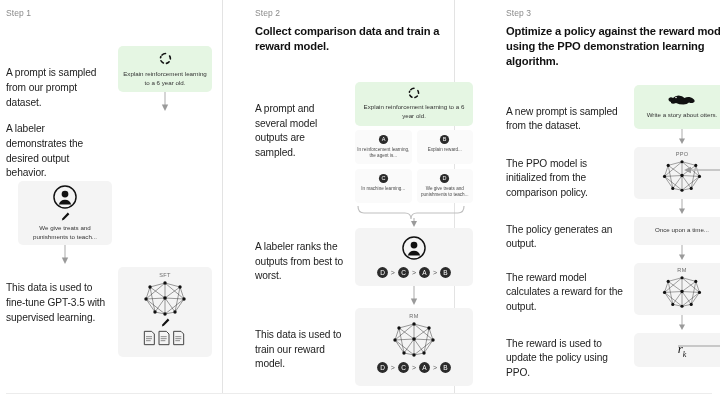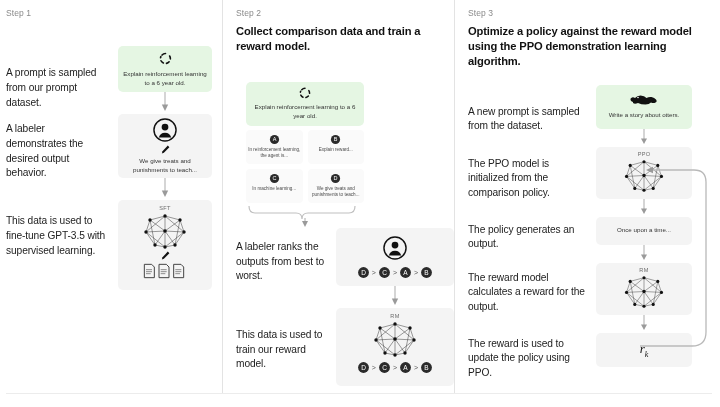--- a/index.html
+++ b/index.html
@@ -3,21 +3,21 @@
 <meta charset="utf-8">
 <style>
   html,body{margin:0;padding:0;}
   body{
     width:720px;height:407px;
     background:#ffffff;
     font-family:"Liberation Sans", sans-serif;
     color:#1f1f1f;
     overflow:hidden;
   }
-  .board{position:relative;width:720px;height:407px;display:flex;}
+  .board{position:relative;width:720px;height:407px;display:flex;gap:19px;}
   .col{position:relative;flex:0 0 auto;height:407px;box-sizing:border-box;}
   .col-1{width:222px;padding:8px 0 0 6px;}
   .col-2{width:232px;padding:8px 0 0 14px;}
   .col-3{width:266px;padding:8px 0 0 14px;}
   .divider{position:absolute;top:0;width:1px;height:394px;background:#e3e3e3;}
   .div-1{left:222px;}
   .div-2{left:454px;}
   .bottom-rule{position:absolute;left:6px;top:393px;width:706px;height:1px;background:#ececec;}
 
   .step-label{font-size:8.5px;color:#8a8a8a;letter-spacing:.1px;margin:0 0 6px 0;}
@@ -91,21 +91,21 @@
             </svg>
             <div class="card-cap" style="margin-top:4px;">Explain reinforcement learning to a 6 year old.</div>
           </div>
           <svg class="arrow" width="10" height="20" viewBox="0 0 10 20">
             <line x1="5" y1="0" x2="5" y2="13" stroke="#b9b9b9" stroke-width="1.2"></line>
             <path d="M5 19 L1.8 12.5 L8.2 12.5 Z" fill="#9a9a9a"></path>
           </svg>
         </div>
       </div>
 
-      <div class="row" style="margin-top:2px;">
+      <div class="row" style="margin-top:2px;flex-direction:column;">
         <div class="desc c1-desc" style="margin-top:8px;">A labeler demonstrates the desired output behavior.</div>
         <div class="stage" style="margin-left:12px;">
           <div class="card" style="width:94px;height:64px;">
             <svg class="ico" width="26" height="26" viewBox="0 0 40 40">
               <circle cx="20" cy="20" r="17" fill="none" stroke="#111" stroke-width="2.2"></circle>
               <circle cx="20" cy="15.5" r="5.2" fill="#111"></circle>
               <path d="M10.5 31.5 a9.8 9.8 0 0 1 19 0 z" fill="#111"></path>
             </svg>
             <svg class="ico" width="11" height="11" viewBox="0 0 24 24" style="margin-top:1px;">
               <path d="M17 3.5 L20.5 7 L8.5 19 L4 20.5 L5.5 16 Z" fill="#111"></path>
@@ -164,20 +164,21 @@
     </div>
   </div>
 
   <div class="col col-2">
     <div class="step-label">Step 2</div>
     <div class="step-title">Collect comparison data and train a reward model.</div>
 
     <div class="rows">
 
       <div class="row" style="margin-top:28px;">
+        <div class="desc c2-desc">A prompt and several model outputs are sampled.</div>
         <div class="stage" style="margin-left:10px;">
           <div class="card card-green" style="width:118px;height:44px;">
             <svg class="ico" width="14" height="14" viewBox="0 0 24 24">
               <g fill="none" stroke="#111" stroke-width="2.6" stroke-linecap="round">
                 <path d="M6.5 6.5 A8 8 0 0 1 12 4"></path>
                 <path d="M18.6 8 A8 8 0 0 1 19.8 12.6"></path>
                 <path d="M17.8 17.3 A8 8 0 0 1 13.6 19.8"></path>
                 <path d="M8.6 19.2 A8 8 0 0 1 4.8 15.6"></path>
                 <path d="M4.1 10.6 A8 8 0 0 1 4.6 9"></path>
               </g>

